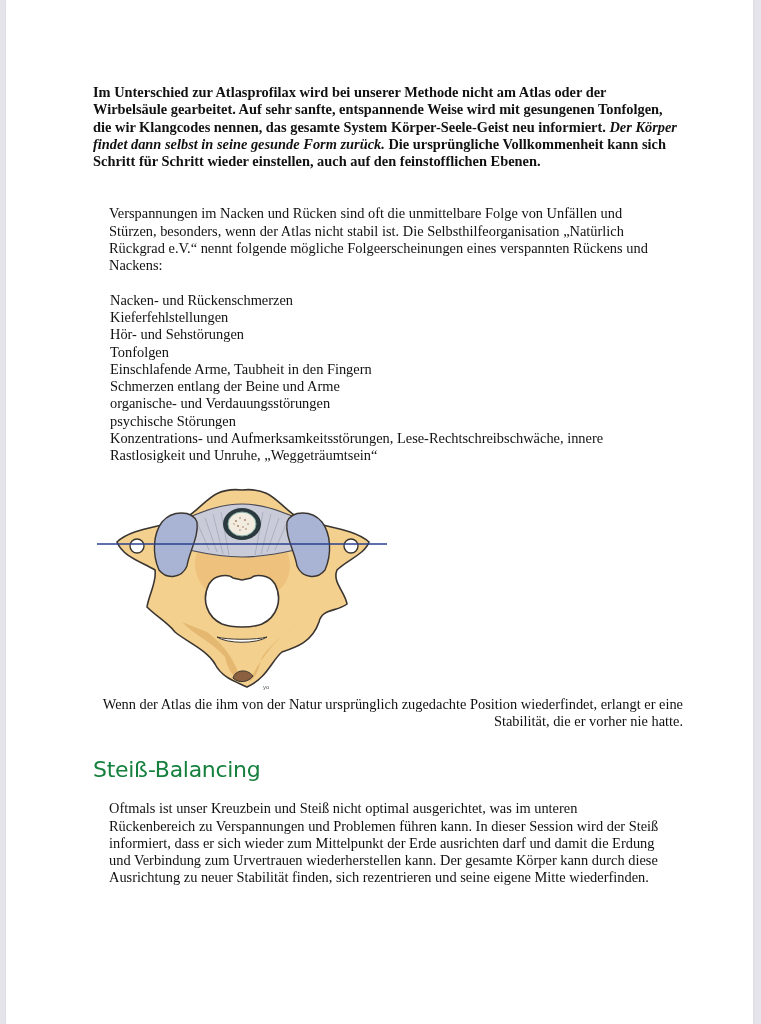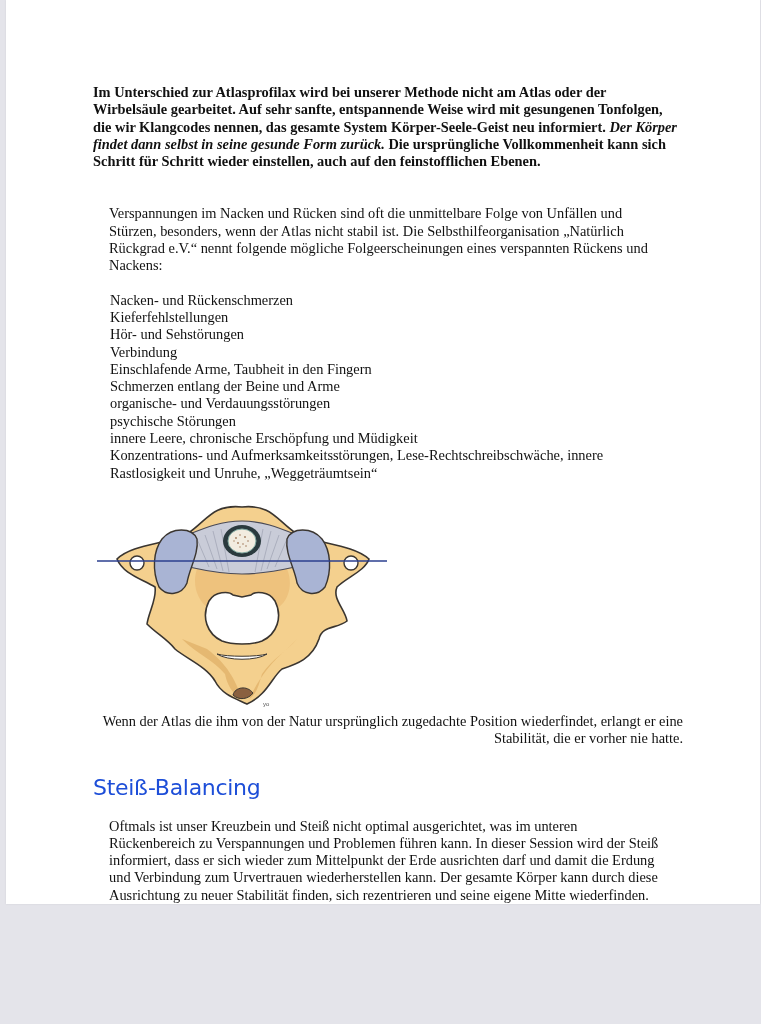--- a/index.html
+++ b/index.html
@@ -11,24 +11,23 @@
     height: 1024px;
     background: #e4e4ea;
     position: relative;
     overflow: hidden;
   }
   .page {
     position: absolute;
     left: 6px;
     top: 0;
     width: 747px;
-    height: 904px;
+    height: 1024px;
     background: #ffffff;
     box-shadow: 0 0 2px rgba(0,0,0,0.08);
-    padding-left: 7px;
   }
   .content {
     position: absolute;
     left: 87px;
     top: 84px;
     width: 590px;
     font-family: "Liberation Serif", serif;
     color: #111111;
     font-size: 14.4px;
     line-height: 17.3px;
@@ -64,46 +63,45 @@
   .caption {
     margin: 4px 0 0 0;
     text-align: right;
   }
   .heading {
     margin: 26px 0 6px 0;
     font-family: "DejaVu Sans", sans-serif;
     font-size: 22px;
     line-height: 28px;
     font-weight: normal;
-    color: #1d4ed8;
+    color: #15803d;
     letter-spacing: -0.3px;
   }
 </style>
 </head>
 <body>
 
 <div class="page">
   <div class="content">
 
     <p class="bold-para"><span>Im Unterschied zur Atlasprofilax wird bei unserer Methode nicht am Atlas oder der Wirbelsäule gearbeitet. Auf sehr sanfte, entspannende Weise wird mit gesungenen Tonfolgen, die wir Klangcodes nennen, das gesamte System Körper-Seele-Geist neu informiert. </span><em>Der Körper findet dann selbst in seine gesunde Form zurück.</em><span> Die ursprüngliche Vollkommenheit kann sich Schritt für Schritt wieder einstellen, auch auf den feinstofflichen Ebenen.</span></p>
 
     <div class="gap1"></div>
 
     <p class="para">Verspannungen im Nacken und Rücken sind oft die unmittelbare Folge von Unfällen und Stürzen, besonders, wenn der Atlas nicht stabil ist. Die Selbsthilfeorganisation „Natürlich Rückgrad e.V.“ nennt folgende mögliche Folgeerscheinungen eines verspannten Rückens und Nackens:</p>
 
     <ul class="list">
       <li>Nacken- und Rückenschmerzen</li>
       <li>Kieferfehlstellungen</li>
       <li>Hör- und Sehstörungen</li>
-      <li>Verbindung</li>
+      <li>Tonfolgen</li>
       <li>Einschlafende Arme, Taubheit in den Fingern</li>
       <li>Schmerzen entlang der Beine und Arme</li>
       <li>organische- und Verdauungsstörungen</li>
       <li>psychische Störungen</li>
-      <li>innere Leere, chronische Erschöpfung und Müdigkeit</li>
       <li>Konzentrations- und Aufmerksamkeitsstörungen, Lese-Rechtschreibschwäche, innere Rastlosigkeit und Unruhe, „Weggeträumtsein“</li>
     </ul>
 
     <div class="figure">
       <svg width="290" height="210" viewBox="0 0 290 210">
 
         <path d="M 20 60 C 35 45, 70 45, 90 35 C 110 22, 115 5, 145 8 C 175 5, 180 22, 200 35 C 220 45, 255 45, 272 60
                  C 268 72, 250 78, 240 88 C 235 100, 248 110, 250 122 C 240 130, 225 126, 222 140
                  C 215 160, 200 165, 185 170 C 175 178, 170 196, 150 205 C 140 200, 125 196, 118 182
                  C 110 168, 90 160, 78 150 C 70 140, 60 135, 50 125 C 52 112, 60 100, 58 88

